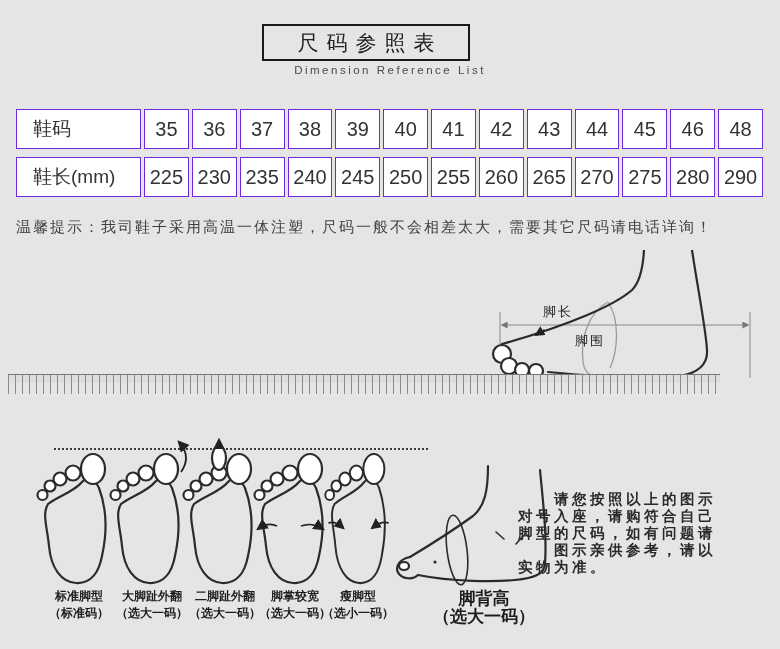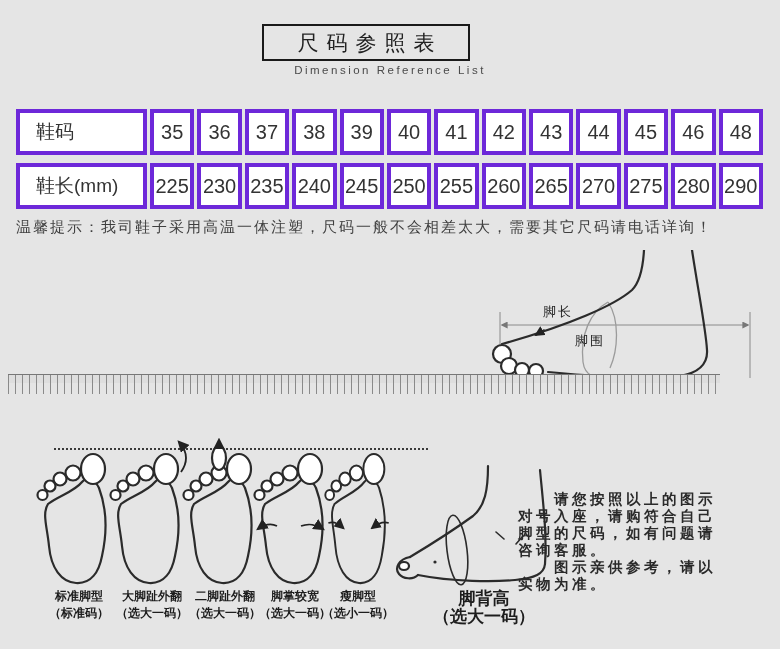--- a/index.html
+++ b/index.html
@@ -9,21 +9,21 @@
   
   .title-box{position:absolute;left:262px;top:24px;width:204px;height:33px;
     border:2px solid #1a1a1a;display:flex;align-items:center;justify-content:center;}
   .title-box span{font-size:21px;letter-spacing:8px;color:#222;font-weight:500;text-indent:8px;}
   .subtitle{position:absolute;left:0;top:64px;width:780px;text-align:center;
     font-size:11.5px;letter-spacing:2.5px;color:#4a4a4a;}
 
   
   table.size{position:absolute;left:13px;top:101px;width:753px;
     border-collapse:separate;border-spacing:3px 8px;table-layout:fixed;}
-  table.size td{border:4px solid #6d28d9;height:36px;text-align:center;
+  table.size td{border:1px solid #6d28d9;height:36px;text-align:center;
     font-size:20px;color:#333;background:#fff;white-space:nowrap;margin-top:27px;}
   table.size td.hdr{width:106px;text-align:left;padding-left:16px;font-size:19px;}
 
   .tip{position:absolute;left:16px;top:218px;font-size:15px;color:#3f3f3f;letter-spacing:2px;}
 
   
   .ruler{position:absolute;left:8px;top:374px;width:712px;height:19px;border-top:1px solid #777;
     background-image:
       repeating-linear-gradient(90deg,#8a8a8a 0 1px,rgba(0,0,0,0) 1px 7px),
       linear-gradient(#dedede,#dedede);
@@ -208,18 +208,17 @@
   </div>
   <div class="instep-label">
     <div>脚背高</div>
     <div>（选大一码）</div>
   </div>
 
   <div class="note">
     <div>　　请您按照以上的图示</div>
     <div>对号入座，请购符合自己</div>
     <div>脚型的尺码，如有问题请</div>
-    <div>咨询客服。</div>
     <div>　　图示亲供参考，请以</div>
     <div>实物为准。</div>
   </div>
 
 </div>
 
 </body></html>

